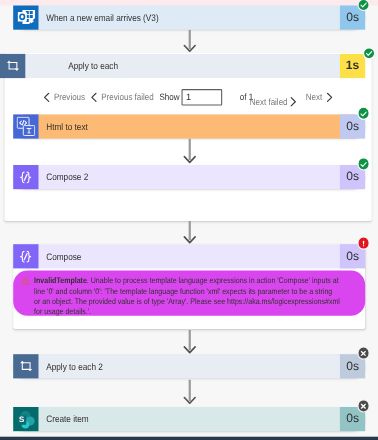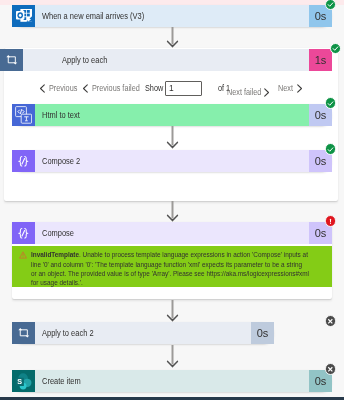--- a/index.html
+++ b/index.html
@@ -32,21 +32,21 @@
   .pgtx{display:inline-block;transform:scaleX(0.87);transform-origin:left center;}
   .pgbtn.rev .pgtx{margin-right:-6.5px;}
   .pgbtn.rev.short .pgtx{margin-right:-2.4px;}
   .pgtx.dk{color:#323130;}
   .chev{flex:0 0 auto;}
   .pgin{position:absolute;left:164.5px;top:1px;width:37.5px;height:15.5px;
         border:1.2px solid #605e5c;background:#fff;border-radius:1px;
         font-size:8.4px;color:#323130;padding:0 0 0 3.5px;box-sizing:border-box;
         font-family:"Liberation Sans",sans-serif;outline:none;}
 
-  .errbox{position:absolute;background:#84cc16;box-sizing:border-box;overflow:hidden;}
+  .errbox{position:absolute;background:#d946ef;box-sizing:border-box;overflow:hidden;border-radius:13px;}
   .erricon{position:absolute;left:7.4px;top:4.8px;line-height:0;}
   .errtxt{position:absolute;left:18.9px;top:4.2px;width:340px;}
   .errline{font-size:7.4px;line-height:9.35px;color:#323130;white-space:nowrap;
            transform:scaleX(0.867);transform-origin:left center;}
   .errline b{font-weight:bold;}
 </style>
 </head>
 <body>
 
 <div class="stage">
@@ -99,21 +99,21 @@
         <path d="M74 72 H24 V28" fill="none" stroke="#ffffff" stroke-width="7" stroke-linejoin="miter"></path>
 
         <path d="M10 31 24 15 38 31 Z" fill="#ffffff"></path>
 
         <path d="M62 69 76 85 90 69 Z" fill="#ffffff"></path>
       </svg>
     </div>
     <div class="ttl">
         <span>Apply to each</span>
       </div>
-    <div class="dur" style="background:#ec4899;">1s</div>
+    <div class="dur" style="background:#fde047;font-weight:bold;">1s</div>
   </div>
   <div class="badge" style="left:329.6px;top:42.8px;background:#0e9346;border:1.3px solid #fff;">
     <svg width="7" height="7" viewBox="0 0 12 12">
         <path d="M2 6.2 4.7 9 10 3.2" stroke="#fff" stroke-width="1.7" fill="none" stroke-linecap="round" stroke-linejoin="round"></path>
       </svg>
   </div>
 
   <div class="pager" style="left:0px;top:79.5px;width:344px;height:17px;">
     <span class="pgbtn" style="left:81.5px;">
       <svg class="chev" width="7" height="9" viewBox="0 0 7 9">
@@ -141,21 +141,21 @@
         </svg>
     </span>
     <span class="pgbtn rev short" style="left:278px;">
       <span class="pgtx">Next</span>
       <svg class="chev" width="7" height="9" viewBox="0 0 7 9">
           <path d="M1.7 0.8 5.5 4.5 1.7 8.2" stroke="#3b3a39" stroke-width="1.05" fill="none" stroke-linecap="round" stroke-linejoin="round"></path>
         </svg>
     </span>
   </div>
 
-  <div class="card" style="left:12px;top:104px;width:320px;background:#86efac;">
+  <div class="card" style="left:12px;top:104px;width:320px;background:#fdba74;">
     <div class="ic" style="background:#4667d6;">
       <svg width="17.2" height="17.8" viewBox="0 0 172 178" style="margin:0 0 0 0;">
 
         <rect x="6" y="6" width="108" height="100" rx="9" fill="none" stroke="#ffffff" stroke-width="8"></rect>
         <path d="M45 40 29 56 45 72" fill="none" stroke="#ffffff" stroke-width="9.5" stroke-linecap="round" stroke-linejoin="round"></path>
         <path d="M75 40 91 56 75 72" fill="none" stroke="#ffffff" stroke-width="9.5" stroke-linecap="round" stroke-linejoin="round"></path>
         <path d="M66 36 54 76" fill="none" stroke="#ffffff" stroke-width="9.5" stroke-linecap="round"></path>
 
         <rect x="62" y="82" width="104" height="90" rx="9" fill="#4667d6" stroke="#ffffff" stroke-width="8"></rect>
         <path d="M92 108 H136" fill="none" stroke="#ffffff" stroke-width="8.5" stroke-linecap="butt"></path>
@@ -238,21 +238,21 @@
       <div class="errline"><span>or an object. The provided value is of type 'Array'. Please see https://aka.ms/logicexpressions#xml</span></div>
       <div class="errline"><span>for usage details.'.</span></div>
     </div>
   </div>
 
   <svg class="arrow" style="left:166px;top:300px;" width="13" height="22" viewBox="0 0 13 22">
     <path d="M6.5 0 V18.5" stroke="#9c9a98" stroke-width="2" fill="none"></path>
     <path d="M1.6 15.4 6.5 20.6 11.4 15.4" stroke="#525252" stroke-width="1.5" fill="none" stroke-linecap="round" stroke-linejoin="round"></path>
   </svg>
 
-  <div class="card" style="left:12px;top:322px;width:262px;background:#e8ecf3;">
+  <div class="card" style="left:12px;top:322px;width:320px;background:#e8ecf3;">
     <div class="ic" style="background:#486a93;">
       <svg width="13.6" height="13.6" viewBox="0 0 100 100">
 
         <path d="M26 28 H76 V72" fill="none" stroke="#ffffff" stroke-width="7" stroke-linejoin="miter"></path>
 
         <path d="M74 72 H24 V28" fill="none" stroke="#ffffff" stroke-width="7" stroke-linejoin="miter"></path>
 
         <path d="M10 31 24 15 38 31 Z" fill="#ffffff"></path>
 
         <path d="M62 69 76 85 90 69 Z" fill="#ffffff"></path>

